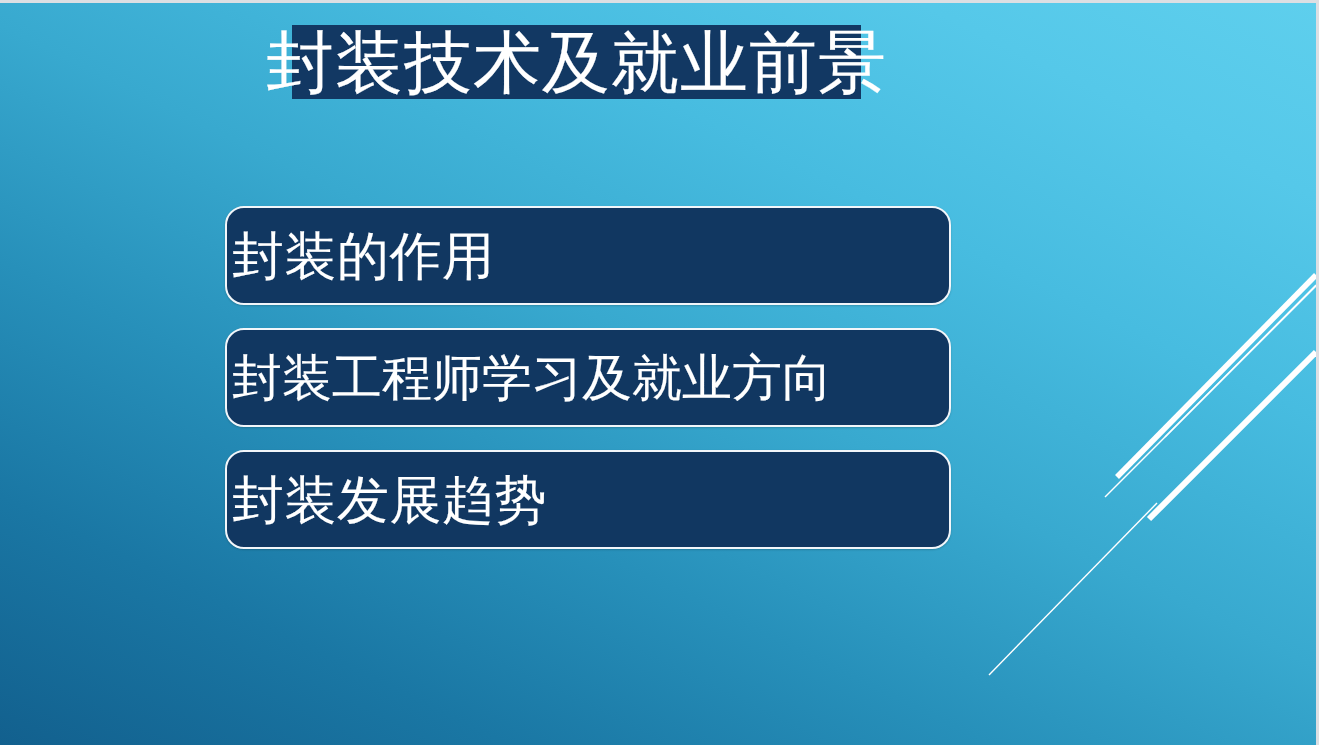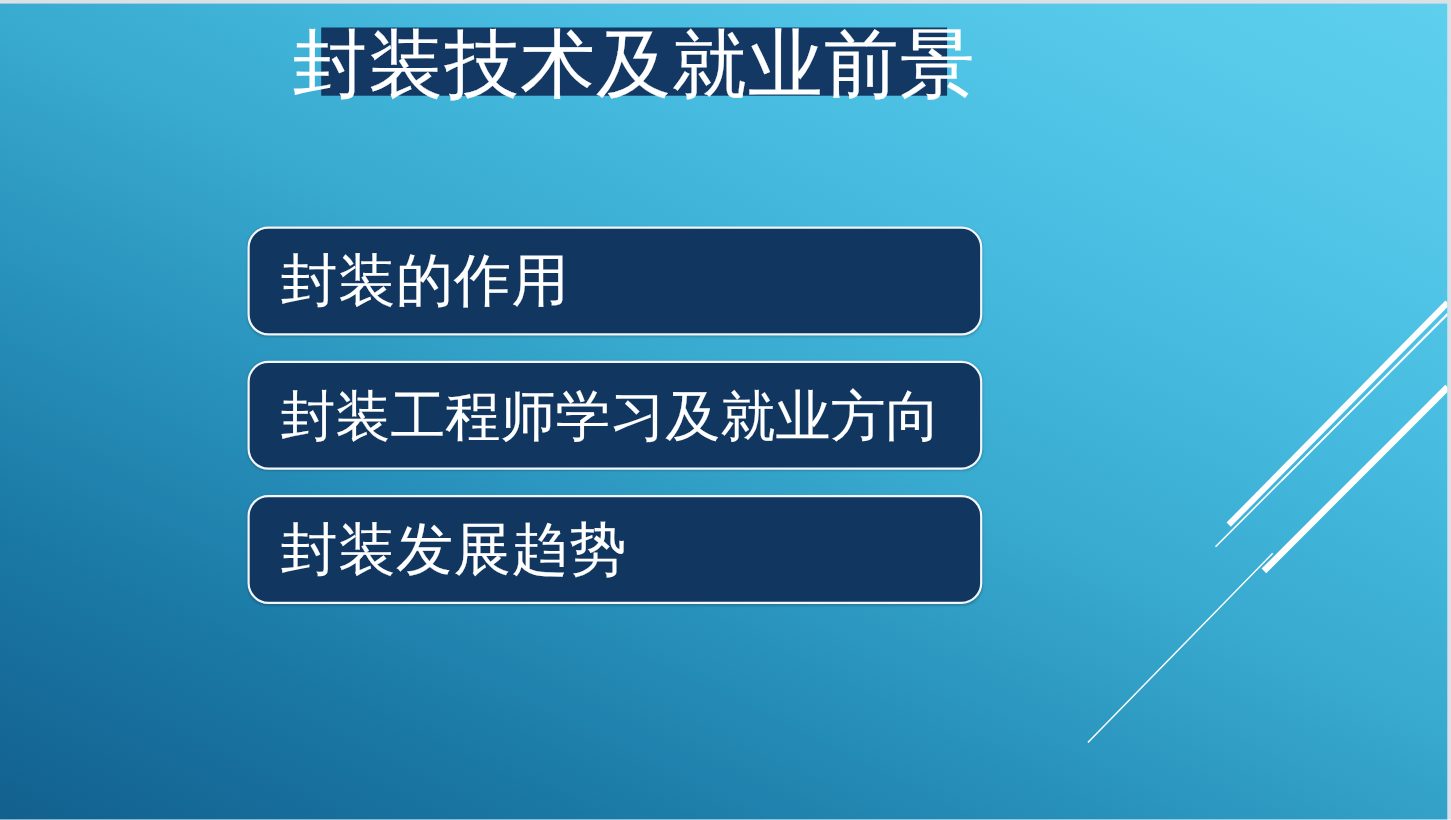--- a/index.html
+++ b/index.html
@@ -44,23 +44,24 @@
     pointer-events: none;
   }
   .deco svg { display: block; width: 100%; height: 100%; }
 
   
   .title-box {
     position: absolute;
     left: 292px;
     top: 22px;
     width: 569px;
-    height: 62px;
+    height: 74px;
     background: #123863;
     display: flex;
+    align-items: center;
     justify-content: center;
   }
   .title-text {
     color: #ffffff;
     font-size: 68px;
     line-height: 1;
     font-weight: 300;
     letter-spacing: 1px;
     white-space: nowrap;
     -webkit-text-stroke: 0.2px #ffffff;
@@ -68,30 +69,30 @@
 
   
   .items {
     position: absolute;
     left: 225px;
     top: 203px;
     width: 700px;
   }
   .item-box {
     position: relative;
-    width: 668px;
+    width: 726px;
     height: 99px;
     box-sizing: border-box;
     background: #113761;
     border: 2px solid #f2f6fa;
     border-radius: 19px;
     margin-bottom: 23px;
     display: flex;
     align-items: center;
-    padding-left: 28px;
+    padding-left: 5px;
     box-shadow: 0 1px 2px rgba(0,0,0,0.18);
   }
   .item-box:last-child { margin-bottom: 0; }
 
   .item-text {
     color: #ffffff;
     font-size: 52px;
     line-height: 1;
     font-weight: 300;
     letter-spacing: 0.5px;

